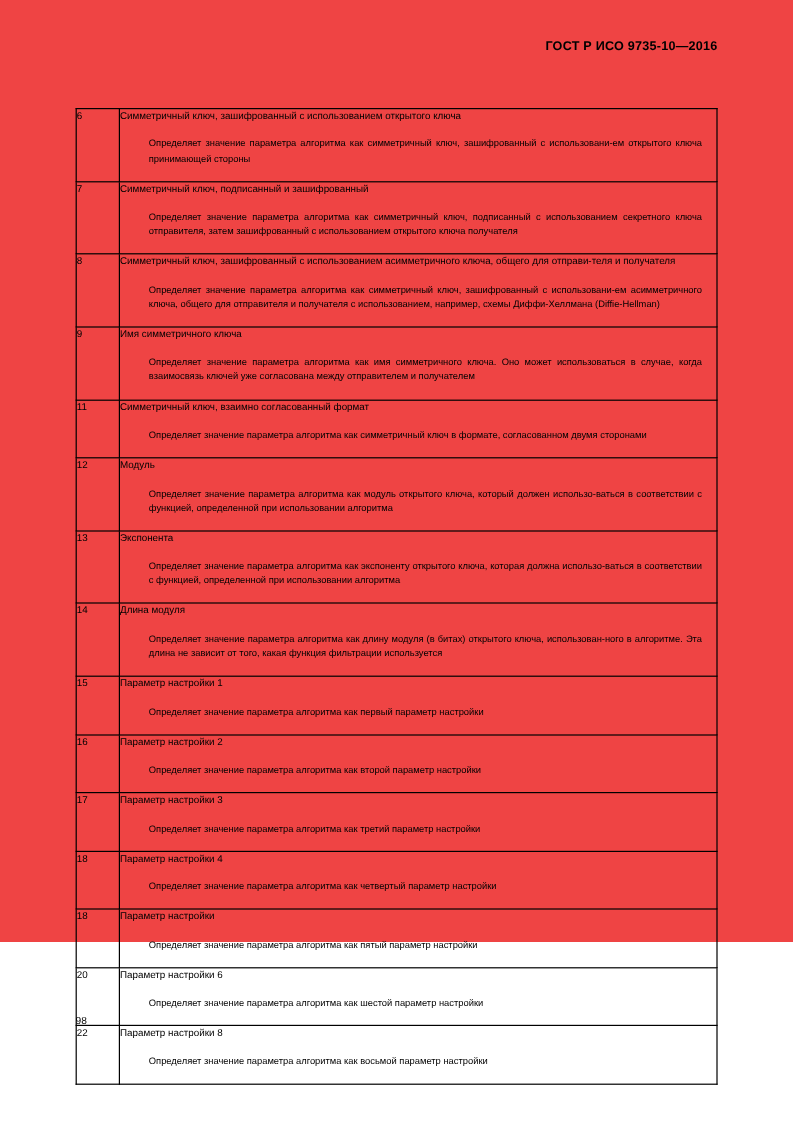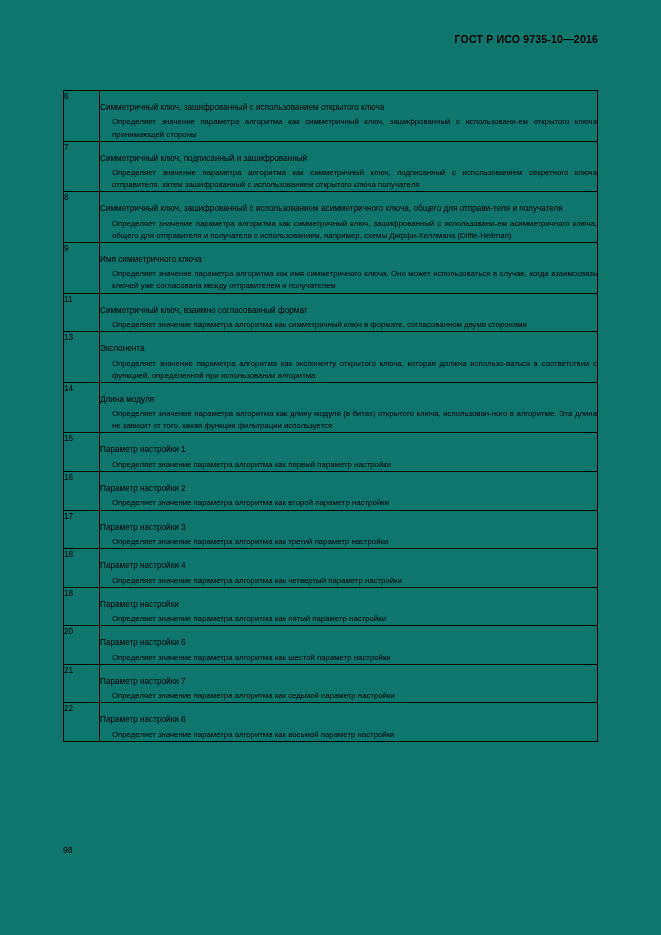--- a/index.html
+++ b/index.html
@@ -12,22 +12,22 @@
     height: 935px;
     font-family: "Liberation Sans", sans-serif;
     color: #000000;
     position: relative;
     overflow: hidden;
   }
   .page {
     position: absolute;
     left: 0; top: 0;
     width: 661px;
-    height: 935px;
-    background: #0f766e;
+    height: 785px;
+    background: #ef4444;
   }
   .doc-header {
     position: absolute;
     top: 33px;
     right: 63px;
     font-size: 10.5px;
     font-weight: bold;
     letter-spacing: 0.2px;
     white-space: nowrap;
   }
@@ -53,26 +53,26 @@
     padding: 6px 0 7px 6px;
     font-size: 8.2px;
     line-height: 1.35;
   }
   td.body-cell {
     padding: 6px 8px 7px 8px;
   }
   .term {
     font-size: 8.2px;
     line-height: 1.4;
-    margin: 11px 0 3px 0;
+    margin: 0 0 3px 0;
   }
   .definition {
     font-size: 7.8px;
     line-height: 1.55;
-    margin: 0;
+    margin: 12px;
     padding-left: 12px;
     text-align: justify;
   }
   .page-number {
     position: absolute;
     left: 63px;
     top: 845px;
     font-size: 8.5px;
     text-align: right;
   }
@@ -116,20 +116,27 @@
           </td>
         </tr>
         <tr>
           <td class="num-cell">11</td>
           <td class="body-cell">
             <p class="term">Симметричный ключ, взаимно согласованный формат</p>
             <p class="definition">Определяет значение параметра алгоритма как симметричный ключ в формате, согласованном двумя сторонами</p>
           </td>
         </tr>
         <tr>
+          <td class="num-cell">12</td>
+          <td class="body-cell">
+            <p class="term">Модуль</p>
+            <p class="definition">Определяет значение параметра алгоритма как модуль открытого ключа, который должен использо-ваться в соответствии с функцией, определенной при использовании алгоритма</p>
+          </td>
+        </tr>
+        <tr>
           <td class="num-cell">13</td>
           <td class="body-cell">
             <p class="term">Экспонента</p>
             <p class="definition">Определяет значение параметра алгоритма как экспоненту открытого ключа, которая должна использо-ваться в соответствии с функцией, определенной при использовании алгоритма</p>
           </td>
         </tr>
         <tr>
           <td class="num-cell">14</td>
           <td class="body-cell">
             <p class="term">Длина модуля</p>
@@ -169,27 +176,20 @@
           <td class="body-cell">
             <p class="term">Параметр настройки</p>
             <p class="definition">Определяет значение параметра алгоритма как пятый параметр настройки</p>
           </td>
         </tr>
         <tr>
           <td class="num-cell">20</td>
           <td class="body-cell">
             <p class="term">Параметр настройки 6</p>
             <p class="definition">Определяет значение параметра алгоритма как шестой параметр настройки</p>
-          </td>
-        </tr>
-        <tr>
-          <td class="num-cell">21</td>
-          <td class="body-cell">
-            <p class="term">Параметр настройки 7</p>
-            <p class="definition">Определяет значение параметра алгоритма как седьмой параметр настройки</p>
           </td>
         </tr>
         <tr>
           <td class="num-cell">22</td>
           <td class="body-cell">
             <p class="term">Параметр настройки 8</p>
             <p class="definition">Определяет значение параметра алгоритма как восьмой параметр настройки</p>
           </td>
         </tr>
       </tbody>

